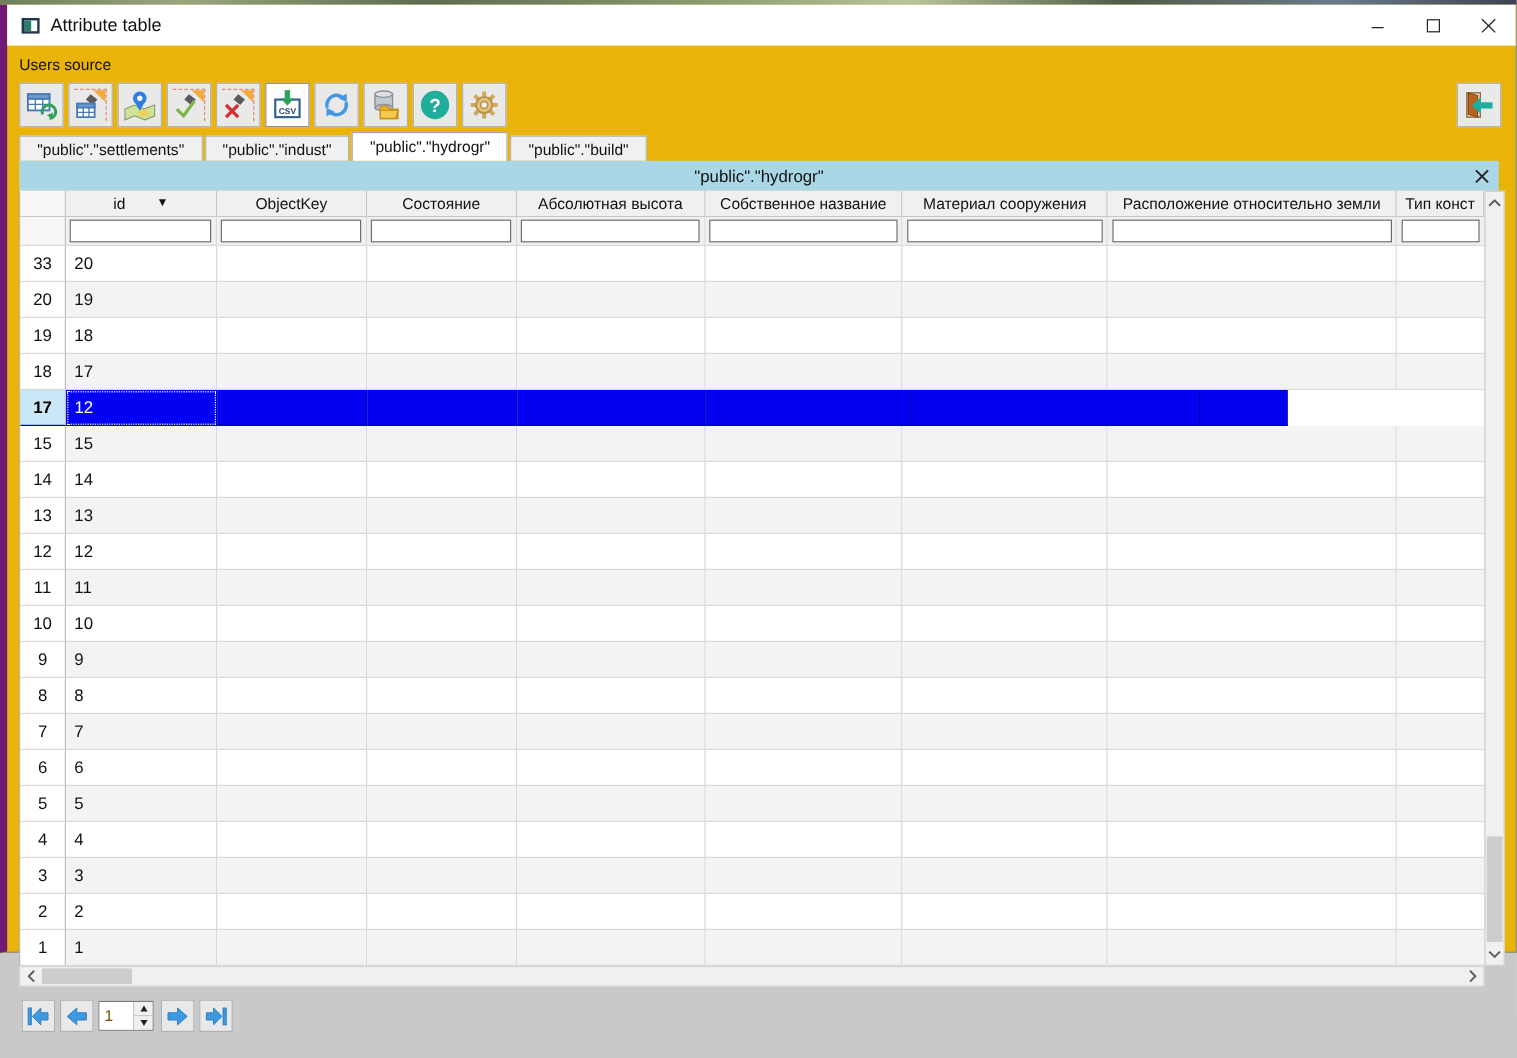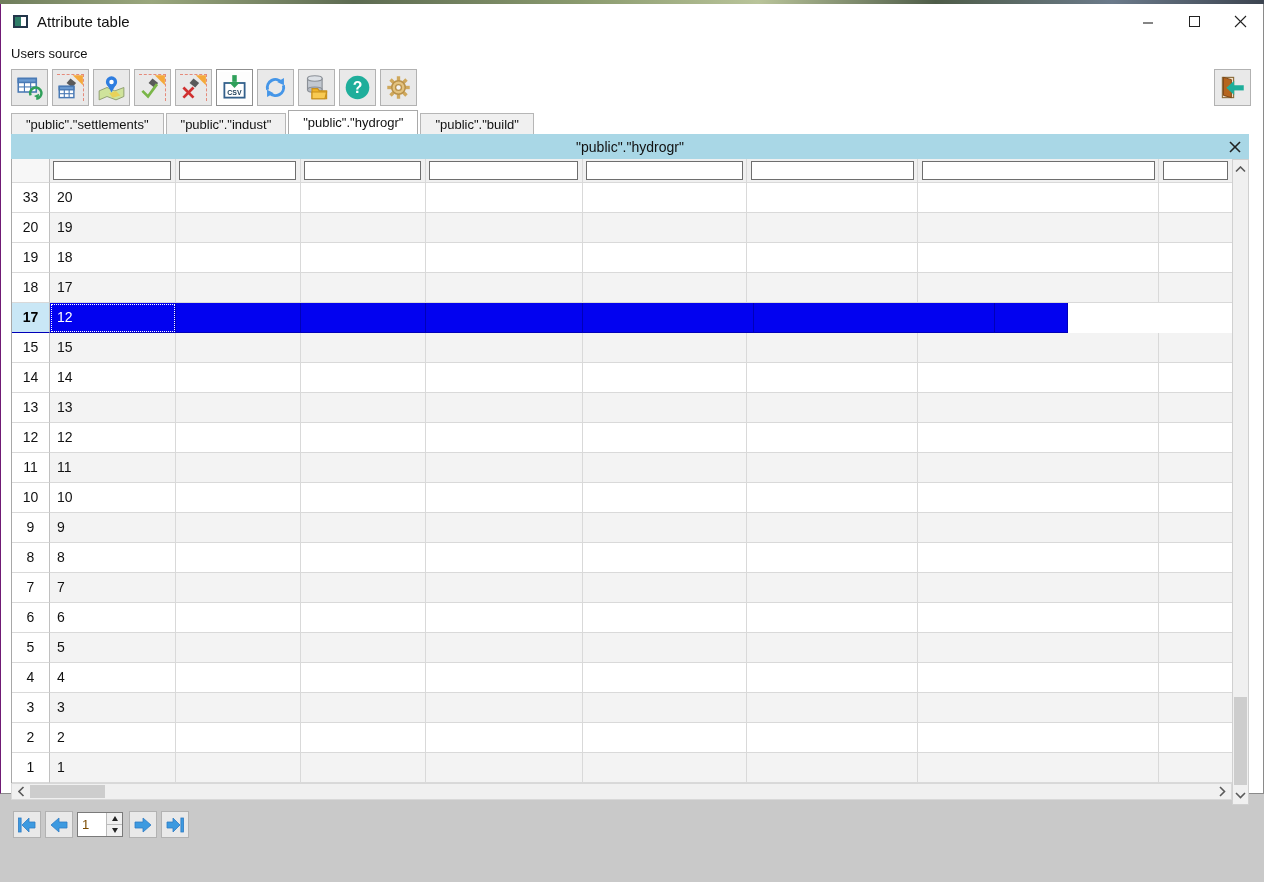--- a/index.html
+++ b/index.html
@@ -1,21 +1,21 @@
 <!DOCTYPE html>
 <html style="--sel-bg: #0202f0; --caption-bg: #a9d7e6; --arrow-blue: #3d9ae0;"><head>
 <meta charset="utf-8">
 <style>
   * { box-sizing: border-box; margin: 0; padding: 0; }
   html,body { width:1264px; height:882px; overflow:hidden;
     font-family:"Liberation Sans", sans-serif; background:#c9c9c9; }
   .desktop-strip { height:4px;
     background:linear-gradient(90deg,#6f7d5c,#9aa77d 12%,#5d6b52 28%,#8a9a6e 46%,#b9c49a 60%,#4e5c48 74%,#6b7a8a 88%,#3c4450); }
-  .window { position:relative; width:1264px; height:790px; background:#ffffff;
-    border-left:1px solid #701a75; border-right:1px solid #8a8a8a; border-bottom:1px solid #8a8a8a; }
+  .window { position:relative; width:1264px; height:790px; background:#eab308;
+    border-left:6px solid #701a75; border-right:1px solid #8a8a8a; border-bottom:1px solid #8a8a8a; }
   
   .titlebar { height:34px; background:#ffffff; display:flex; align-items:center; }
   .app-icon { width:15px; height:13px; border:2px solid #24364a; margin-left:12px; position:relative; background:#fff; }
   .app-icon::before { content:""; position:absolute; left:0; top:0; bottom:0; width:6px; background:#2f7d68; }
   .title-text { margin-left:9px; font-size:15px; color:#111; }
   .win-controls { margin-left:auto; display:flex; height:100%; }
   .win-btn { width:46px; height:100%; display:flex; align-items:center; justify-content:center; }
   .win-btn svg { stroke:#222; stroke-width:1.1; fill:none; }
   .max-glyph { width:11px; height:11px; border:1.2px solid #222; }
   
@@ -243,20 +243,31 @@
     <span class="caption-close">
       <svg width="12" height="12">
           <line x1="1" y1="1" x2="11" y2="11"></line>
           <line x1="11" y1="1" x2="1" y2="11"></line>
         </svg>
     </span>
   </div>
 
   <div class="grid-wrap">
     <div class="grid">
+      <div class="head-row">
+          <div class="cell gutter"></div>
+          <div class="cell c1">id<span class="sort-arrow">▼</span></div>
+          <div class="cell c2">ObjectKey</div>
+          <div class="cell c3">Состояние</div>
+          <div class="cell c4">Абсолютная высота</div>
+          <div class="cell c5">Собственное название</div>
+          <div class="cell c6">Материал сооружения</div>
+          <div class="cell c7">Расположение относительно земли</div>
+          <div class="cell c8">Тип конст</div>
+        </div>
       <div class="filter-row">
           <div class="cell gutter"></div>
           <div class="cell c1">
             <input style="">
           </div>
           <div class="cell c2">
             <input style="">
           </div>
           <div class="cell c3">
             <input style="">

